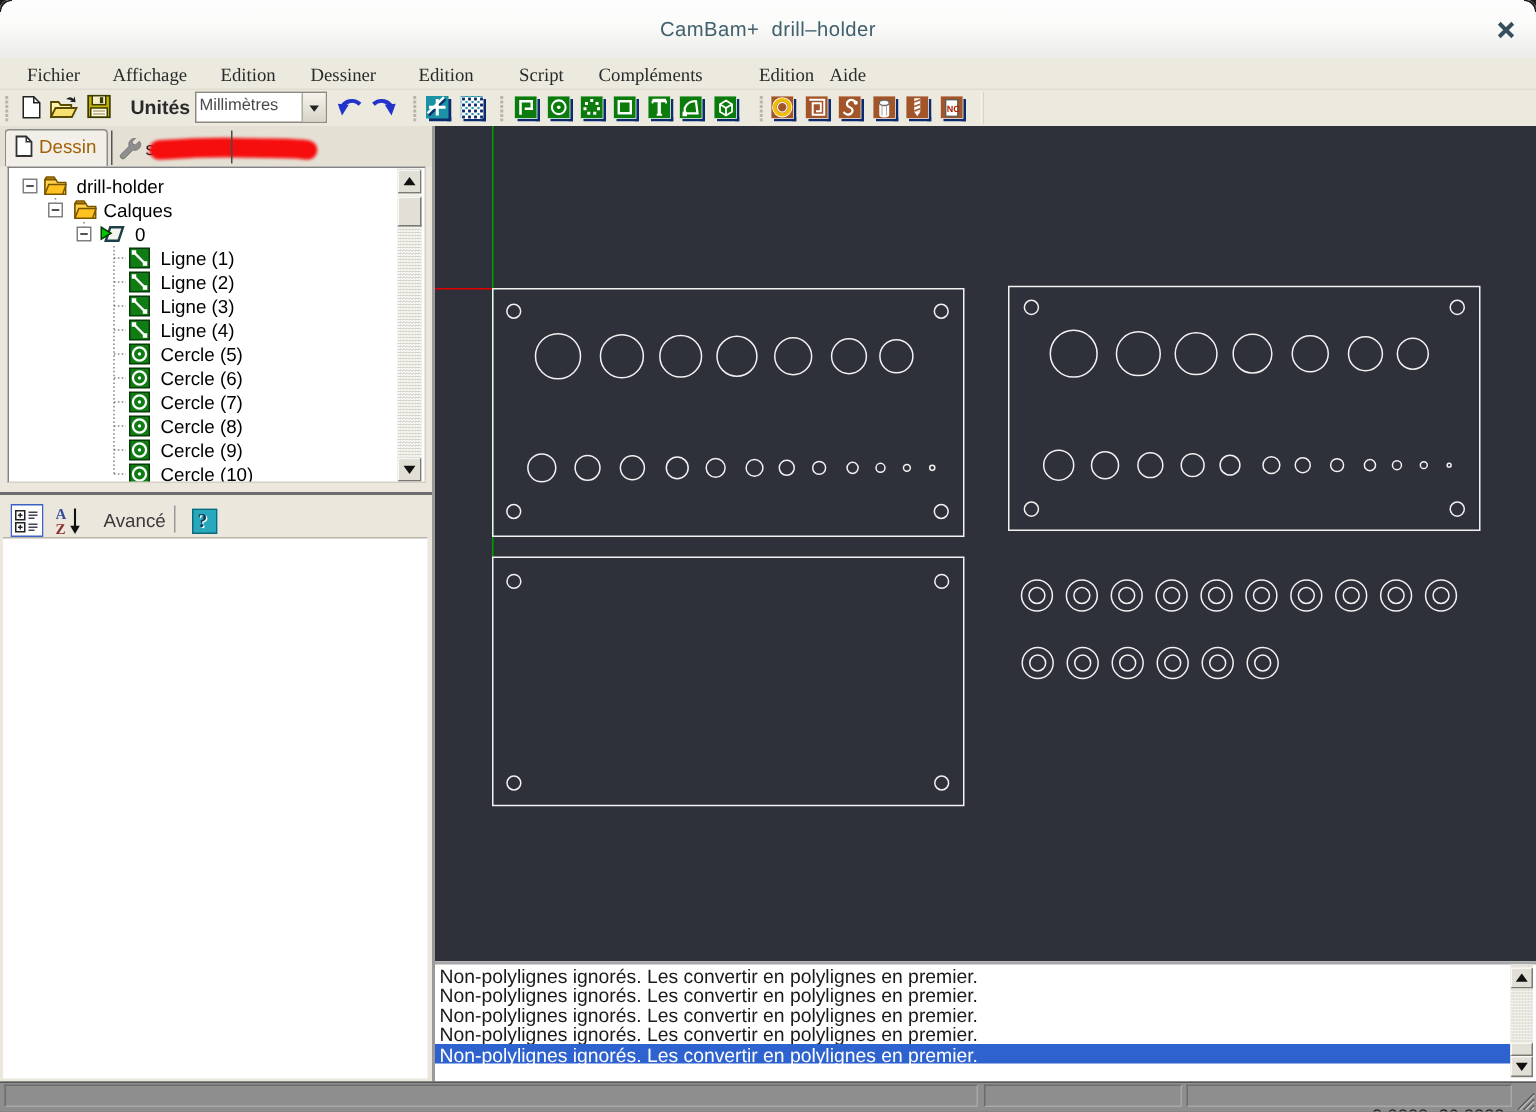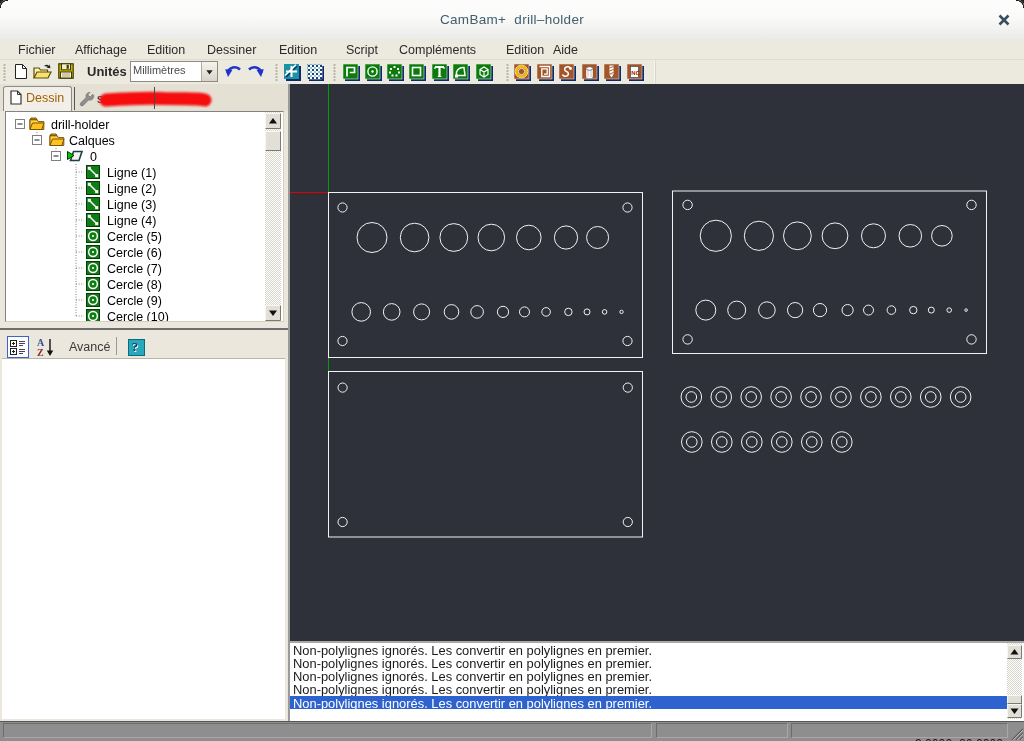--- a/index.html
+++ b/index.html
@@ -1,21 +1,21 @@
 <!DOCTYPE html>
 <html><head><meta charset="utf-8">
 <style>
 *{margin:0;padding:0;box-sizing:border-box;}
 html,body{width:1024px;height:741px;overflow:hidden;background:#1b1b1b;font-family:"Liberation Sans",sans-serif;}
 .abs{position:absolute;}
 #win{position:absolute;left:0;top:0;width:1024px;height:741px;border-radius:6px 6px 0 0;overflow:hidden;background:#ebe7dc;}
 #titlebar{position:absolute;left:0;top:0;width:1024px;height:39px;background:linear-gradient(#fdfdfd,#fbfbfa 40%,#ebebe9);}
 #title{position:absolute;top:12px;left:0;width:1024px;text-align:center;font-size:13.5px;font-weight:normal;color:#41606e;letter-spacing:0.3px;}
 #menubar{position:absolute;left:0;top:39px;width:1024px;height:21px;background:#eceadf;border-bottom:1px solid #e0ddd0;}
-.mi{position:absolute;top:43px;font-size:12.5px;color:#2a2a2a;}
+.mi{position:absolute;top:43px;font-size:12.5px;color:#2a2a2a;font-family:Liberation Serif, serif;}
 #toolbar{position:absolute;left:0;top:60px;width:1024px;height:24px;background:#eceadf;}
 #leftpanel{position:absolute;left:0;top:84px;width:288px;height:637px;background:#ebe7dc;}
 #canvas{position:absolute;left:290px;top:84px;width:734px;height:557px;background:#2e303a;}
 #vsplit{position:absolute;left:288px;top:84px;width:2px;height:637px;background:#9a9a9a;}
 #logarea{position:absolute;left:290px;top:641px;width:734px;height:80px;background:#fff;border-top:2px solid #a8a8a8;}
 .logline{position:absolute;left:3px;font-size:12.9px;line-height:13px;color:#1a1a1a;white-space:nowrap;}
 #statusbar{position:absolute;left:0;top:721px;width:1024px;height:20px;background:#8e8e8e;border-top:1px solid #565656;}
 .spanel{position:absolute;top:723px;height:15px;border:1px solid #6c6c6c;border-bottom-color:#a8a8a8;border-right-color:#a8a8a8;}
 svg{display:block;}
 </style></head><body>

